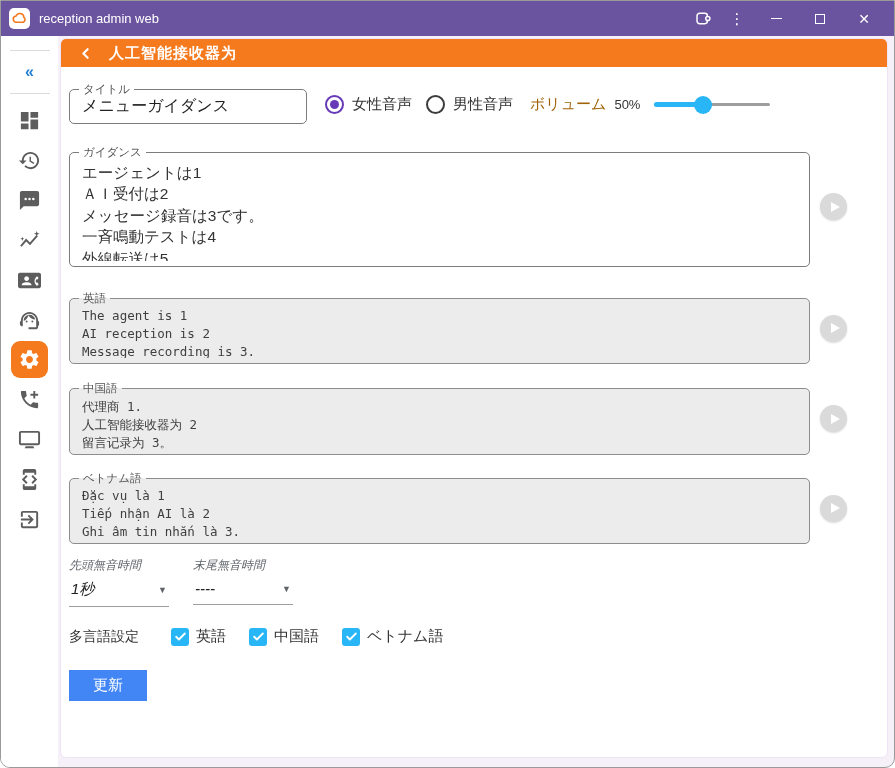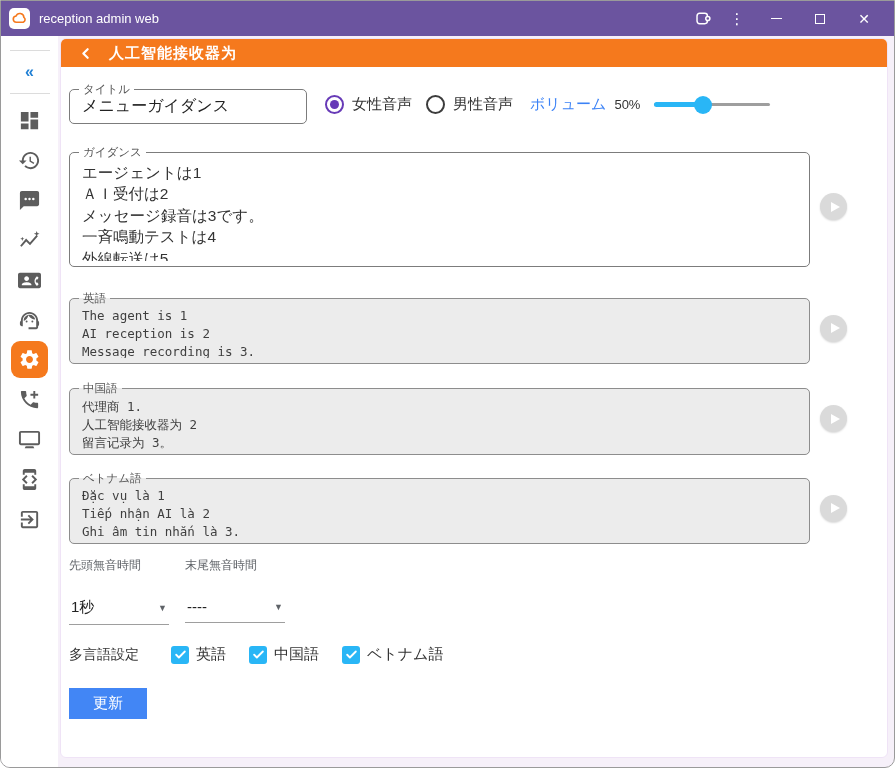--- a/index.html
+++ b/index.html
@@ -49,21 +49,21 @@
 
   .radio-group { display:flex; align-items:center; margin-left:18px; gap:14px; }
   .radio-opt { display:flex; align-items:center; gap:8px; cursor:pointer; }
   .radio-circle { width:19px; height:19px; border-radius:50%; border:2px solid #3c3c3c; position:relative; flex:none; }
   .radio-circle.sel { border-color:#673ab7; }
   .radio-circle.sel::after { content:""; position:absolute; left:3px; top:3px; width:9px; height:9px;
                              border-radius:50%; background:#673ab7; }
   .radio-label { font-size:15px; color:#333; }
 
   .volume-wrap { display:flex; align-items:center; margin-left:17px; }
-  .volume-label { font-size:15px; color:#3b82f6; }
+  .volume-label { font-size:15px; color:#a16207; }
   .volume-value { font-size:13px; color:#333; margin-left:8px; }
   .slider { width:116px; height:18px; position:relative; margin-left:14px; cursor:pointer; }
   .slider-track { position:absolute; top:8px; left:0; width:100%; height:3px; background:#9e9e9e; border-radius:2px; }
   .slider-fill { position:absolute; top:7px; left:0; width:42%; height:5px; background:#29b6f6; border-radius:3px; }
   .slider-thumb { position:absolute; top:1px; left:calc(42% - 9px); width:18px; height:18px; border-radius:50%;
                   background:#29b6f6; }
 
   
   .ta-row { display:flex; align-items:center; }
   .ta-row fieldset { flex:none; width:741px; padding-bottom:5px; }
@@ -73,25 +73,25 @@
   fieldset.disabled { background:#ececec; border-color:#8d8d8d; }
   fieldset.disabled textarea { font-family:"DejaVu Sans Mono","Liberation Mono",monospace;
                                font-size:12.5px; line-height:18px; height:54px; color:#3f3f3f; }
   .play-btn { width:27px; height:27px; border-radius:50%; background:#dadada; border:none; margin-left:10px;
               display:flex; align-items:center; justify-content:center; cursor:pointer; flex:none;
               box-shadow:0 1px 2px rgba(0,0,0,0.15); }
   .play-tri { width:0; height:0; border-left:9px solid #fff; border-top:5.5px solid transparent;
               border-bottom:5.5px solid transparent; margin-left:3px; }
 
   
-  .select-row { display:flex; gap:16px; margin-top:13px; }
+  .select-row { display:flex; gap:24px; margin-top:13px;font-style:italic; }
   .select { width:100px; cursor:pointer; }
   .select-label { font-size:12px; color:#5f6368; }
   .select-value-row { display:flex; align-items:center; justify-content:space-between;
-                      border-bottom:1px solid #9e9e9e; padding:6px 2px 7px 2px; margin-top:18px; }
+                      border-bottom:1px solid #9e9e9e; padding:6px 2px 7px 2px; margin-top:0; }
   .select-value { font-size:15px; color:#222; }
   .select-arrow { font-size:9px; color:#5f6368; }
 
   
   .chk-row { display:flex; align-items:center; margin-top:20px; }
   .chk-row-label { font-size:14px; color:#333; width:102px; }
   .chk-opt { display:flex; align-items:center; gap:7px; margin-right:23px; cursor:pointer; }
   .chk-box { width:18px; height:18px; background:#29b6f6; border-radius:3px; display:flex;
              align-items:center; justify-content:center; flex:none; }
   .chk-label { font-size:15px; color:#333; }

